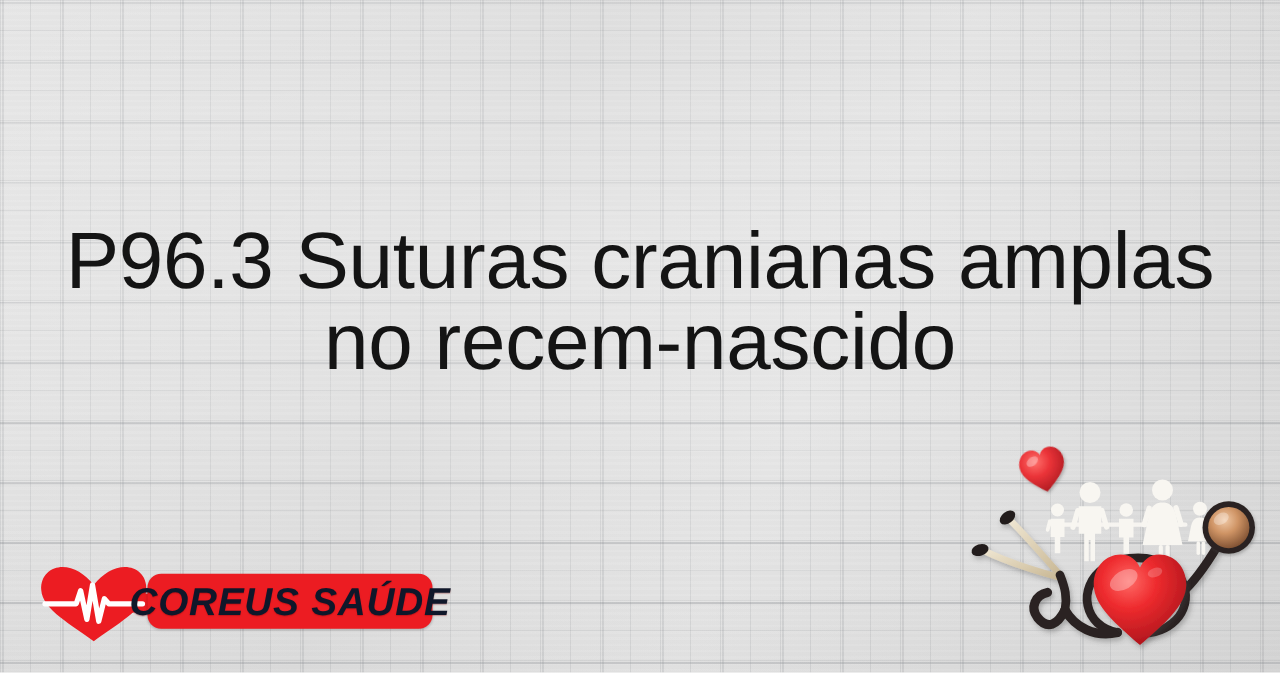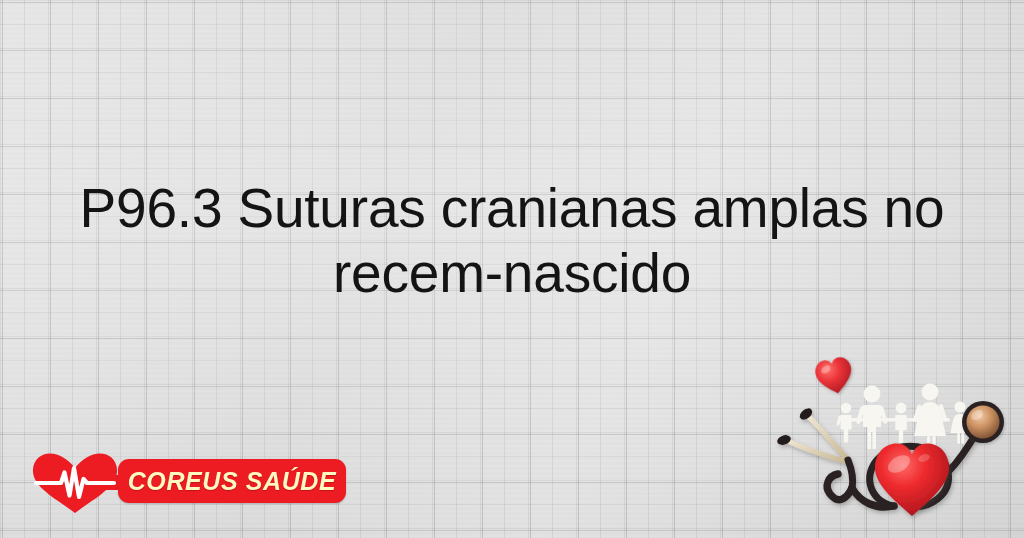--- a/index.html
+++ b/index.html
@@ -51,21 +51,21 @@
 
   
   .title-block {
     position: absolute;
     left: 52px;
     top: 176px;
     width: 920px;
     z-index: 5;
     text-align: center;
     color: #141414;
-    font-size: 55px;
+    font-size: 64px;
     line-height: 65px;
     font-weight: 400;
     letter-spacing: -0.2px;
     white-space: pre-wrap;
   }
 
   
   .logo-lockup {
     position: absolute;
     left: 30px;
@@ -97,22 +97,22 @@
     width: 228px;
     height: 44px;
     background: #ec1c22;
     border-radius: 11px;
     box-shadow: 0 1px 2px rgba(0,0,0,0.20);
     display: flex;
     align-items: center;
     justify-content: center;
   }
   .logo-badge-text {
-    color: #fef9c3;
-    font-size: 25px;
+    color: #0f172a;
+    font-size: 31px;
     font-weight: 700;
     font-style: italic;
     letter-spacing: 0.6px;
     line-height: 1;
     white-space: nowrap;
     text-shadow: 0 1px 1px rgba(120,0,0,0.35);
   }
 
   
   .illustration {

